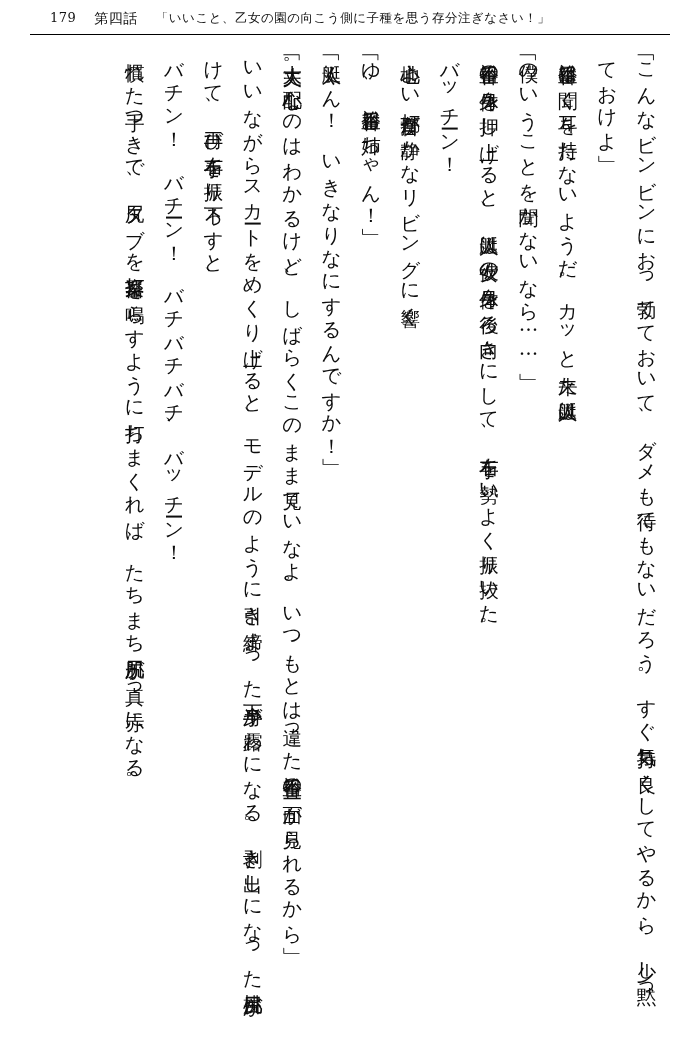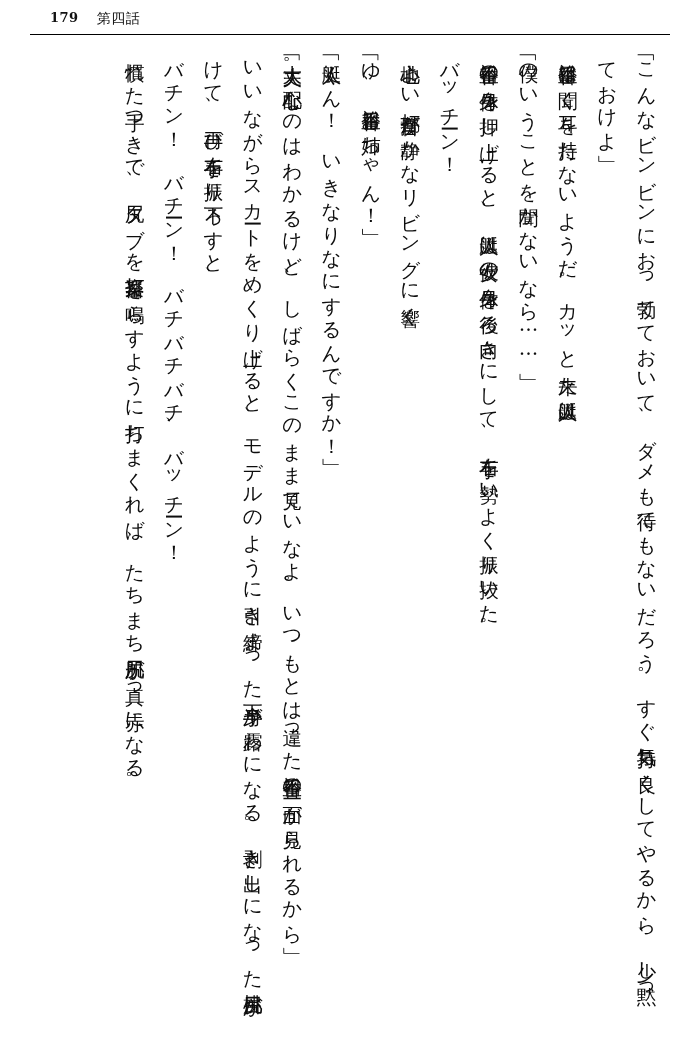--- a/index.html
+++ b/index.html
@@ -37,21 +37,20 @@
     gap: 18px;
     font-size: 12.5px;
     letter-spacing: 0.5px;
     white-space: nowrap;
     color: #111;
   }
   .page-number {
     font-family: "DejaVu Serif", "Liberation Serif", serif;
     font-size: 13px;
     padding-left: 6px;
-    font-weight: bold;
   }
   .chapter-label {
     font-size: 14px;
   }
   .running-title {
     font-size: 12.5px;
   }
 
   .header-rule {
     position: absolute;
@@ -89,20 +88,21 @@
   }
 </style>
 </head>
 <body>
 
 <div class="page">
 
   <div class="page-header">
     <span class="page-number">179</span>
     <span class="chapter-label">第四話</span>
+    <span class="running-title">「いいこと、乙女の園の向こう側に子種を思う存分注ぎなさい！」</span>
   </div>
 
   <div class="header-rule"></div>
 
   <div class="body-area">
     <div class="vtext">「こんなビンビンにおっ勃てておいて、ダメも待てもないだろう。すぐ気持ち良くしてやるから、少し黙っておけよ」
 裕香里は聞く耳を持たないようだ。カッと来た艇人は、
 「僕のいうことを聞かないなら……」
 裕香里の身体を押し上げると、艇人は彼女の身体を後ろ向きにして、右手を勢いよく振り抜いた。
 バッチーン！

